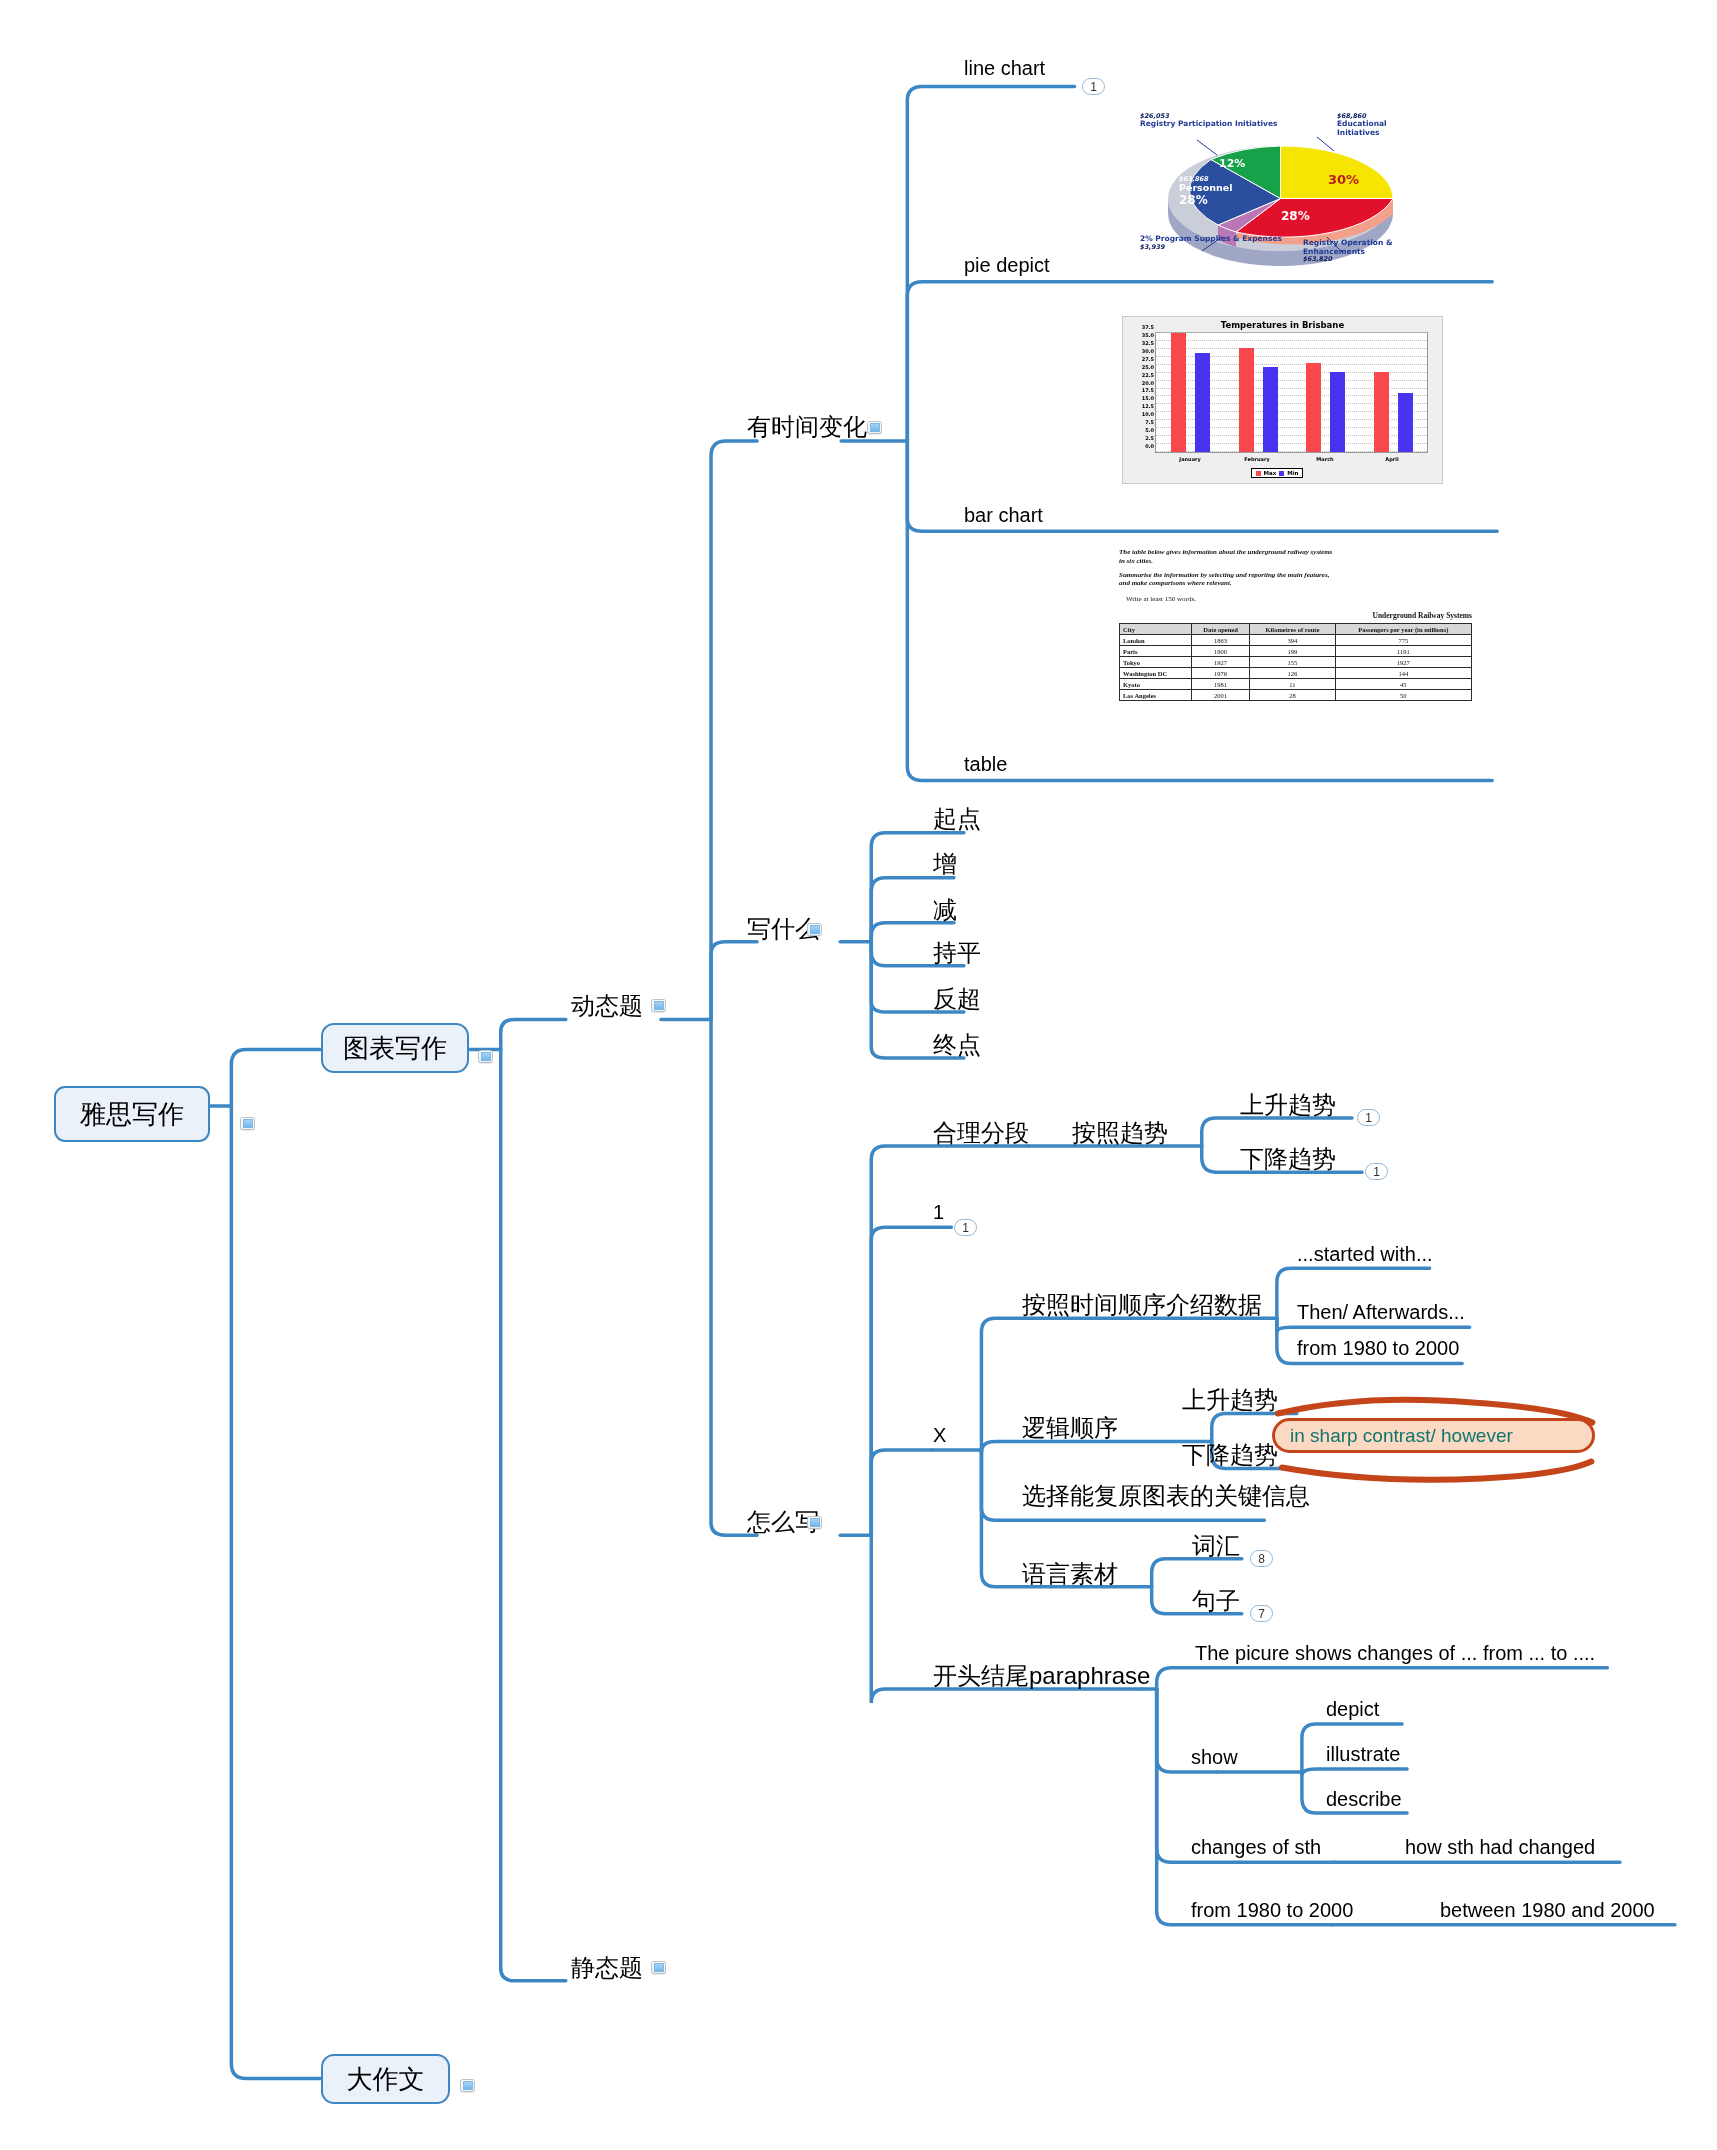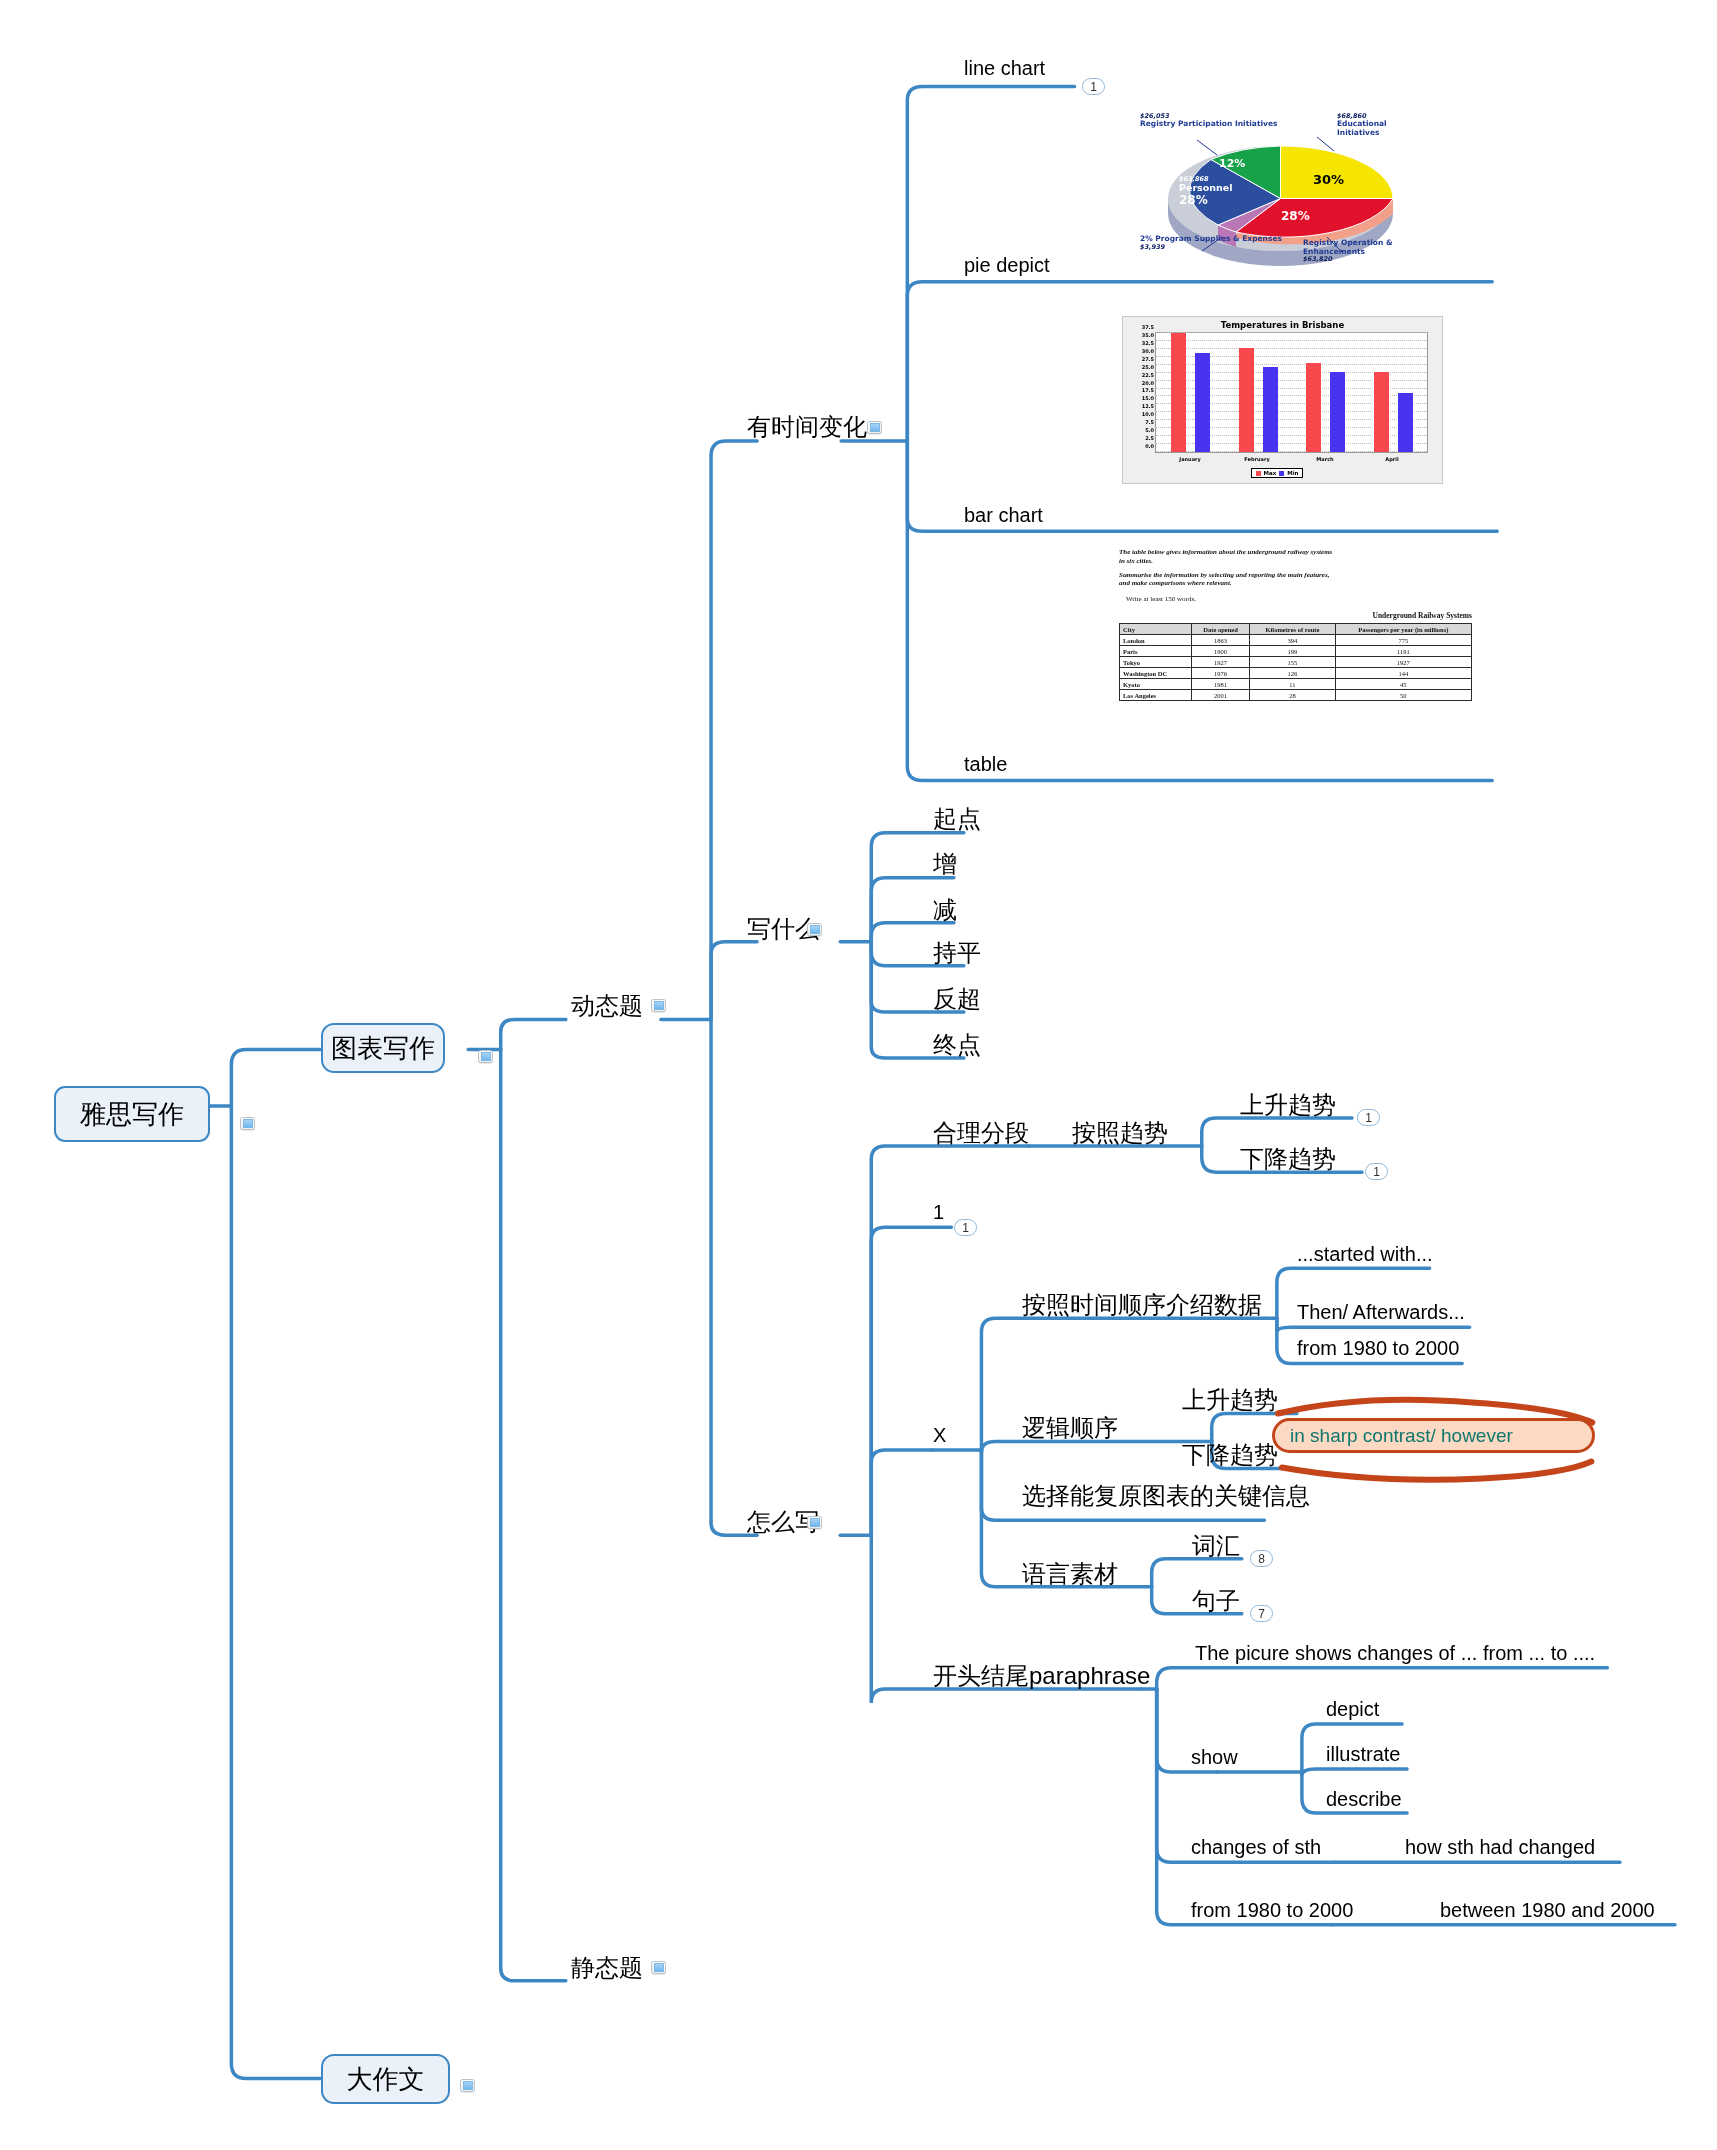--- a/index.html
+++ b/index.html
@@ -196,21 +196,21 @@
 
       <path d="M 2660 3843 L 3345 3843"></path>
     </g>
   </svg>
 
   <div class="node capsule root" style="left:54px; top:1078px; width:156px; height:56px;margin-top:8px;">
     <span>雅思写作</span>
   </div>
   <div class="note-icon" style="left:240px; top:1117px;"></div>
 
-  <div class="node capsule" style="left:321px; top:1023px; width:124px; height:50px;">
+  <div class="node capsule" style="left:321px; top:1023px; width:148px; height:50px;">
     <span>图表写作</span>
   </div>
   <div class="note-icon" style="left:478px; top:1050px;"></div>
 
   <div class="node capsule" style="left:321px; top:2054px; width:129px; height:50px;">
     <span>大作文</span>
   </div>
   <div class="note-icon" style="left:460px; top:2079px;"></div>
 
   <div class="node txt cn" style="left:571px; top:994px;">
@@ -425,21 +425,21 @@
     </div>
     <div class="pie-lab" style="left:2px; top:129px;">
       <span>2%</span>
       <span>Program Supplies &amp; Expenses</span>
       <span class="pie-amt">$3,939</span>
     </div>
     <div class="pie-lab" style="left:165px; top:133px;">
       <span>Registry Operation &amp; Enhancements</span>
       <span class="pie-amt">$63,820</span>
     </div>
-    <div class="pie-pct" style="left:175px; top:66px; font-size:13px; color:#000000;">
+    <div class="pie-pct" style="left:190px; top:66px; font-size:13px; color:#b91c1c;">
       <span>30%</span>
     </div>
     <div class="pie-pct" style="left:143px; top:103px; font-size:12px; color:#ffffff;">
       <span>28%</span>
     </div>
     <div class="pie-pct" style="left:81px; top:51px; font-size:11px; color:#ffffff;">
       <span>12%</span>
     </div>
     <div class="pie-lab" style="left:41px; top:70px; color:#ffffff;">
       <span class="pie-amt" style="color:#ffffff;">$63,868</span>

